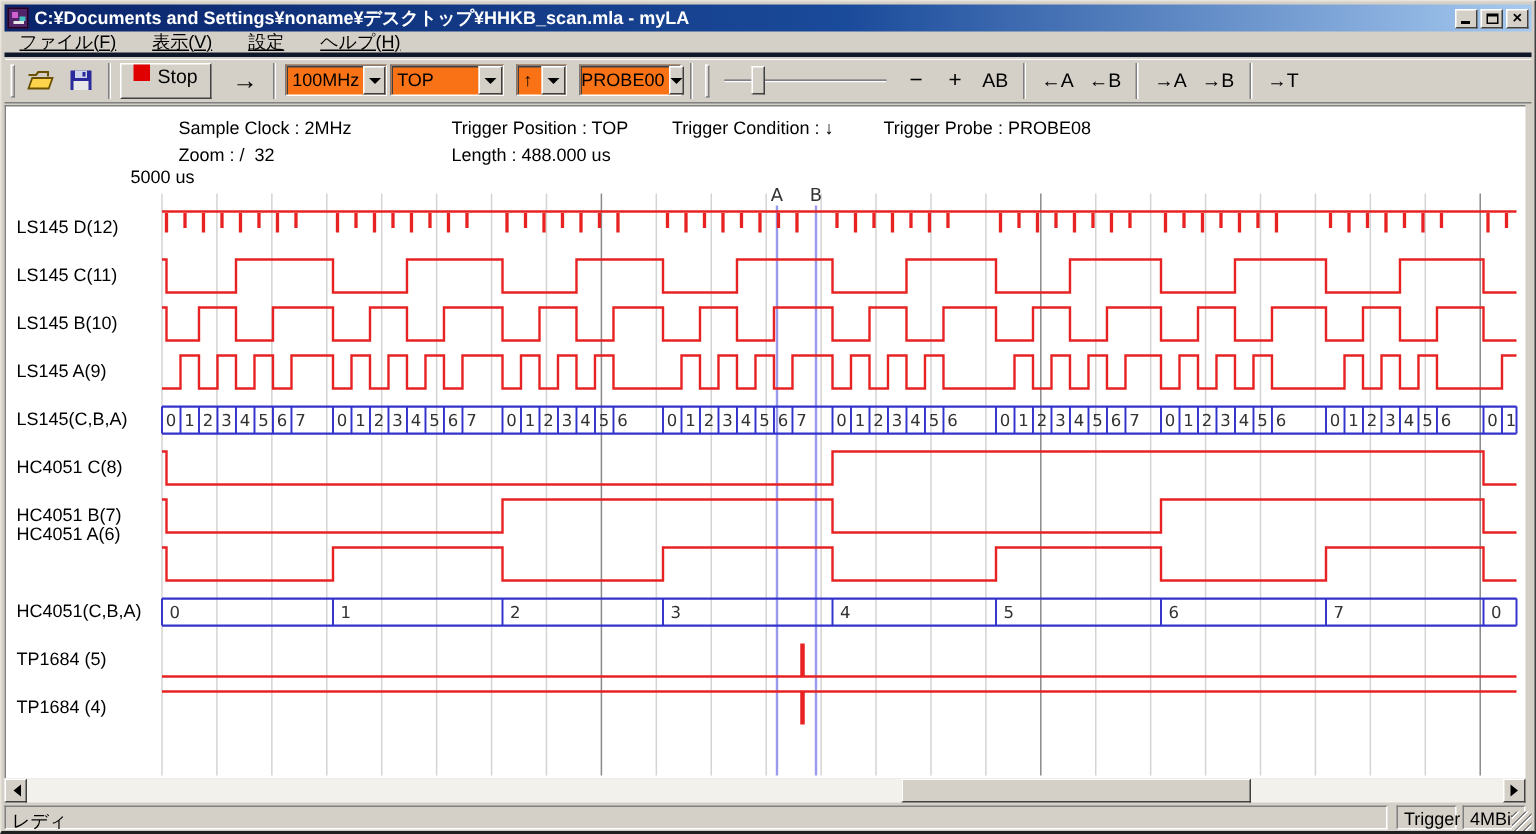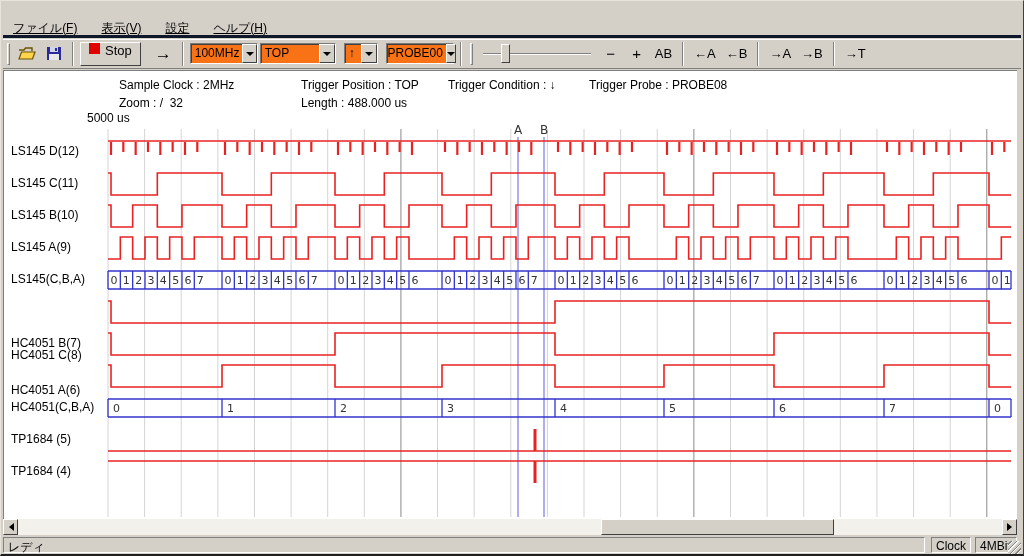--- a/index.html
+++ b/index.html
@@ -83,20 +83,37 @@
   .sp-online{left:928px;width:40px;}
   .sp-mem{left:972px;width:42px;}
   .grip-corner{position:absolute;right:0;bottom:0;width:13px;height:13px;
     background:repeating-linear-gradient(135deg,#d4d0c8 0 2px,#808080 2px 3px,#fff 3px 4px);}
 </style>
 </head>
 <body>
 
 <div id="win">
 
+  <div class="titlebar">
+    <span class="appicon">
+        <i class="p1"></i>
+        <i class="p2"></i>
+        <i class="p3"></i>
+      </span>
+    <span class="ttext">C:¥Documents and Settings¥noname¥デスクトップ¥HHKB_scan.mla - myLA</span>
+    <span class="winbtn">
+        <span class="mingl"></span>
+      </span>
+    <span class="winbtn">
+        <span class="maxgl"></span>
+      </span>
+    <span class="winbtn">
+        <span class="clsgl">×</span>
+      </span>
+  </div>
 
   <div class="menubar">
     <span>ファイル(F)</span>
     <span>表示(V)</span>
     <span>設定</span>
     <span>ヘルプ(H)</span>
   </div>
 
   <div class="toolbar">
     <span class="grip"></span>
@@ -173,23 +190,23 @@
   <span class="itxt" style="left:118px;top:95px;">Zoom : /  32</span>
   <span class="itxt" style="left:300px;top:95px;">Length : 488.000 us</span>
   <span class="itxt" style="left:86px;top:110px;">5000 us</span>
 
   <div id="ch-labels">
       <div class="ch-label" style="top: 143px;">LS145 D(12)</div>
       <div class="ch-label" style="top: 175px;">LS145 C(11)</div>
       <div class="ch-label" style="top: 207px;">LS145 B(10)</div>
       <div class="ch-label" style="top: 239px;">LS145 A(9)</div>
       <div class="ch-label" style="top: 271px;">LS145(C,B,A)</div>
-      <div class="ch-label" style="top: 303px; margin-top: 44px;">HC4051 C(8)</div>
+      <div class="ch-label" style="top: 303px;">HC4051 C(8)</div>
       <div class="ch-label" style="top: 335px;">HC4051 B(7)</div>
-      <div class="ch-label" style="top: 382px;">HC4051 A(6)</div>
+      <div class="ch-label" style="top: 348px;">HC4051 A(6)</div>
       <div class="ch-label" style="top: 399px;">HC4051(C,B,A)</div>
       <div class="ch-label" style="top: 431px;">TP1684 (5)</div>
       <div class="ch-label" style="top: 463px;">TP1684 (4)</div>
     </div>
 
   <svg id="wave-svg" width="1024" height="556">
       <g>
         <line x1="107" y1="128" x2="107" y2="516" stroke="#d4d4d4" stroke-width="1"></line>
         <line x1="143.617" y1="128" x2="143.617" y2="516" stroke="#d4d4d4" stroke-width="1"></line>
         <line x1="180.23399999999998" y1="128" x2="180.23399999999998" y2="516" stroke="#d4d4d4" stroke-width="1"></line>
@@ -474,18 +491,18 @@
         <span class="tl"></span>
       </span>
     <span class="sthumb"></span>
     <span class="sbtn right">
         <span class="tr"></span>
       </span>
   </div>
 
   <div class="statusbar">
     <span class="spanel sp-ready">レディ</span>
-    <span class="spanel sp-online">Clock</span>
+    <span class="spanel sp-online">Trigger</span>
     <span class="spanel sp-mem">4MBit</span>
     <span class="grip-corner"></span>
   </div>
 
 </div>
 
 </body></html>

